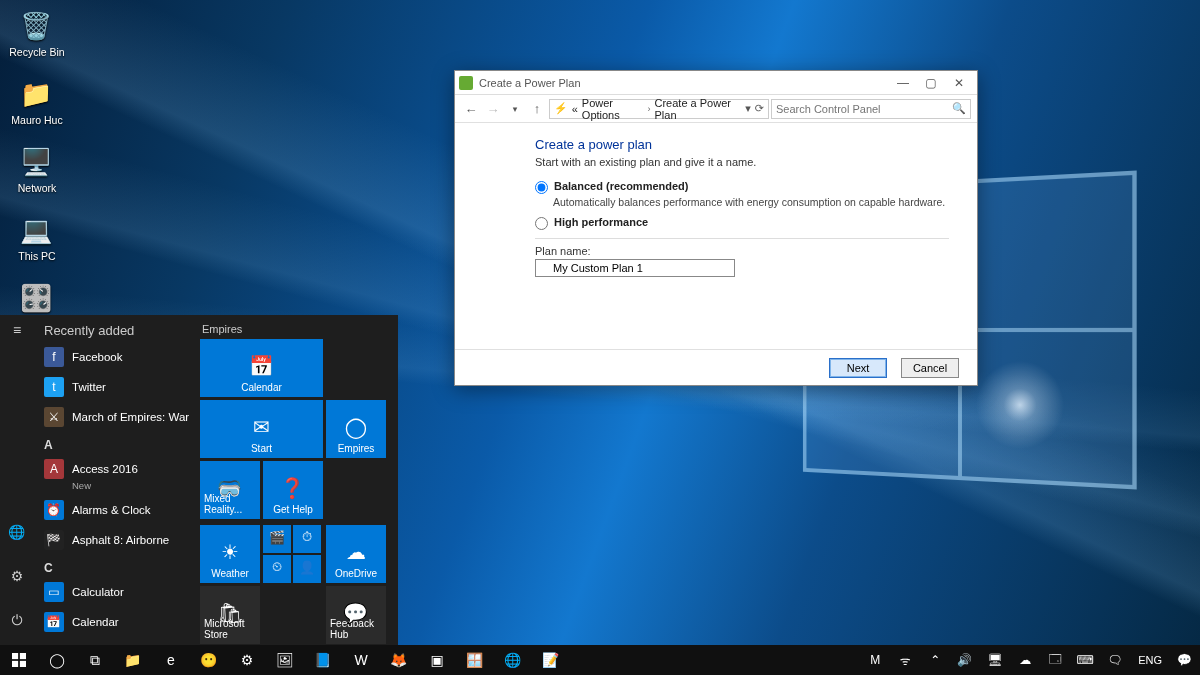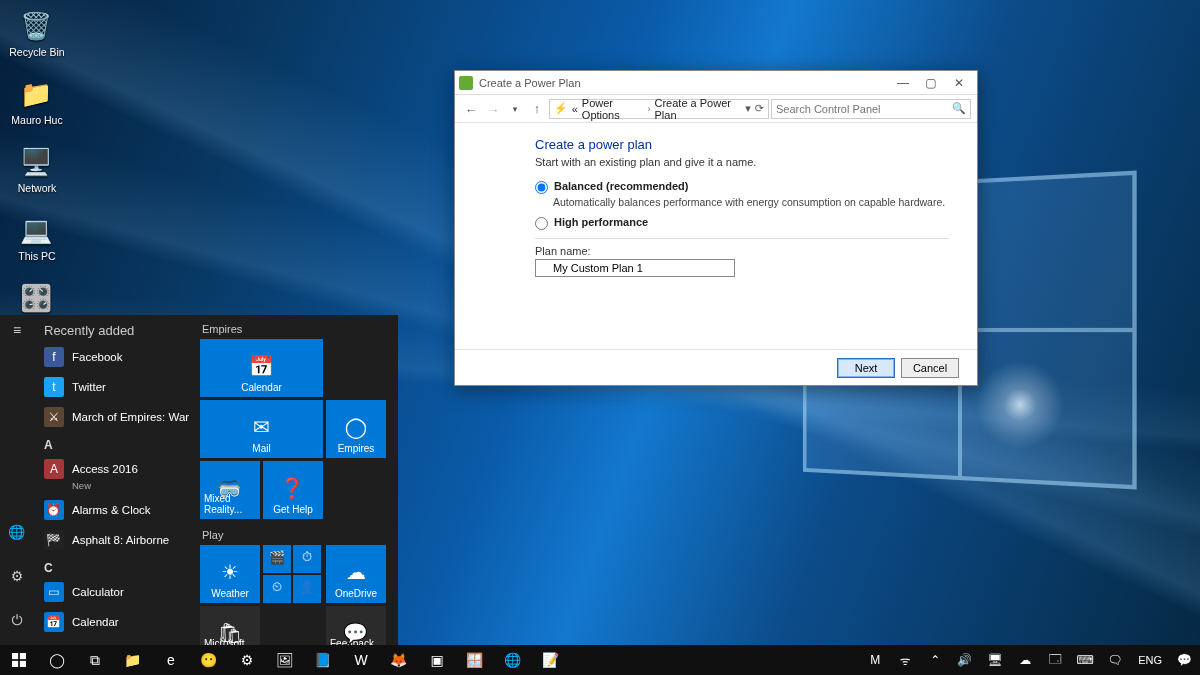--- a/index.html
+++ b/index.html
@@ -77,21 +77,21 @@
 .cp-sub { font-size:11px; color:#333; margin-bottom:12px;}
 .radio-row { margin-bottom:8px;}
 .radio-row label { display:flex; align-items:flex-start; gap:6px; cursor:pointer;}
 .radio-row input[type=radio]{margin-top:1px;}
 .radio-row .r-title{font-weight:bold;}
 .radio-row .r-desc{display:block;font-size:10.5px;color:#444;margin-left:18px;margin-top:2px;}
 .divider{border-top:1px solid #ddd;margin:8px 0 6px;}
 .pn-label{font-size:11px;color:#333;margin-bottom:2px;}
 .pn-input{width:200px;height:18px;border:1px solid #888;padding:0 17px;font-size:11px;}
 .cp-footer{height:36px;border-top:1px solid #e0e0e0;display:flex;align-items:center;justify-content:flex-end;gap:6px;padding:0 18px;}
-.cp-btn{min-width:58px;height:20px;border:1px solid #888;background:#eee;font-size:11px;cursor:pointer;display:flex;align-items:center;justify-content:center;}
+.cp-btn{min-width:58px;height:20px;border:1px solid #888;background:#eee;font-size:11px;cursor:pointer;display:flex;align-items:center;justify-content:center;margin-left:8px;}
 .cp-btn.primary{border:1px solid #2a6fc9;background:#d7e8fb;box-shadow:0 0 0 1px #7fb4ea inset;}
 a.bc{color:#222;text-decoration:none;cursor:pointer;}
 </style>
 </head>
 <body>
 
 <div class="desktop">
   <div class="light-rays"></div>
   <div class="window-pane"></div>
 </div>
@@ -169,36 +169,35 @@
     </div>
   <div class="tiles-col" id="tiles-col">
       <div class="hdr">Empires</div>
       <div class="tile-grid">
         <div class="tile w" style="">
           <span class="ticon">📅</span>
           <span>Calendar</span>
         </div>
         <div class="tile w" style="">
           <span class="ticon">✉</span>
-          <span>Mail</span>
+          <span>Start</span>
         </div>
         <div class="tile m" style="">
           <span class="ticon">◯</span>
           <span>Empires</span>
         </div>
         <div class="tile m" style="">
           <span class="ticon">🥽</span>
           <span>Mixed Reality...</span>
         </div>
         <div class="tile m" style="">
           <span class="ticon">❓</span>
           <span>Get Help</span>
         </div>
       </div>
-      <div class="hdr">Play</div>
       <div class="tile-grid">
         <div class="tile m" style="">
           <span class="ticon">☀</span>
           <span>Weather</span>
         </div>
         <div class="small-grid">
           <div class="tile s">
             <span class="ticon" style="font-size:13px">🎬</span>
           </div>
           <div class="tile s">

